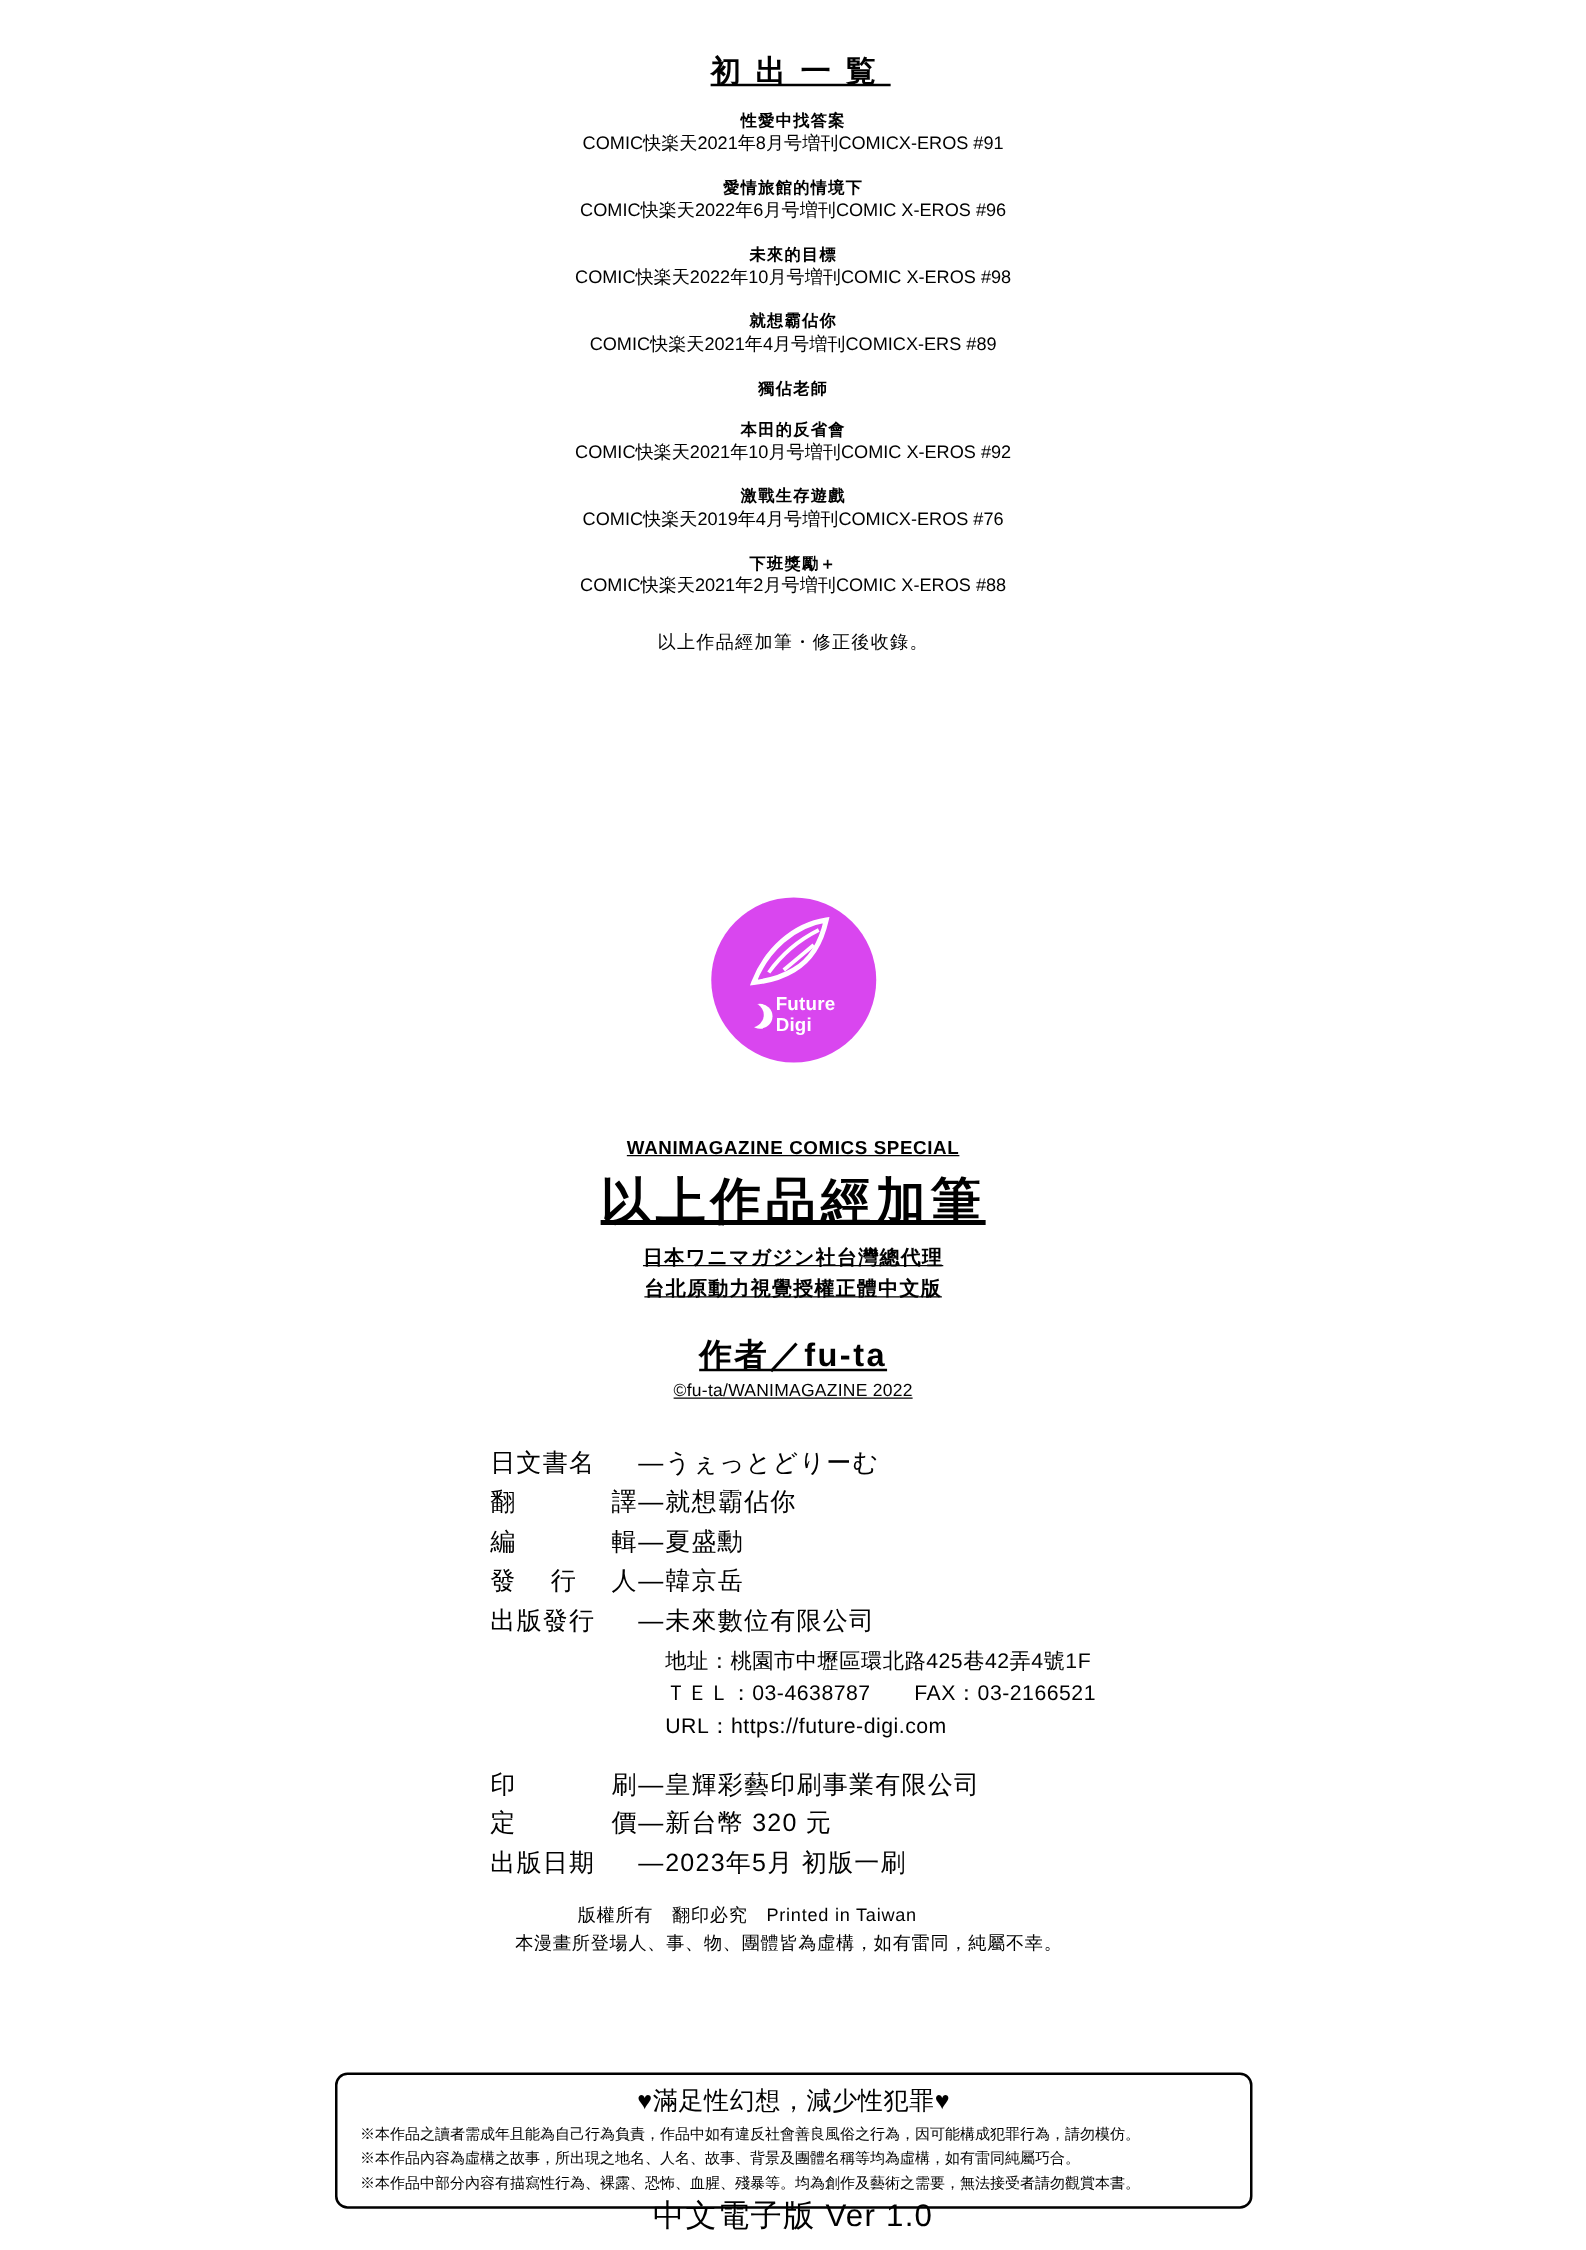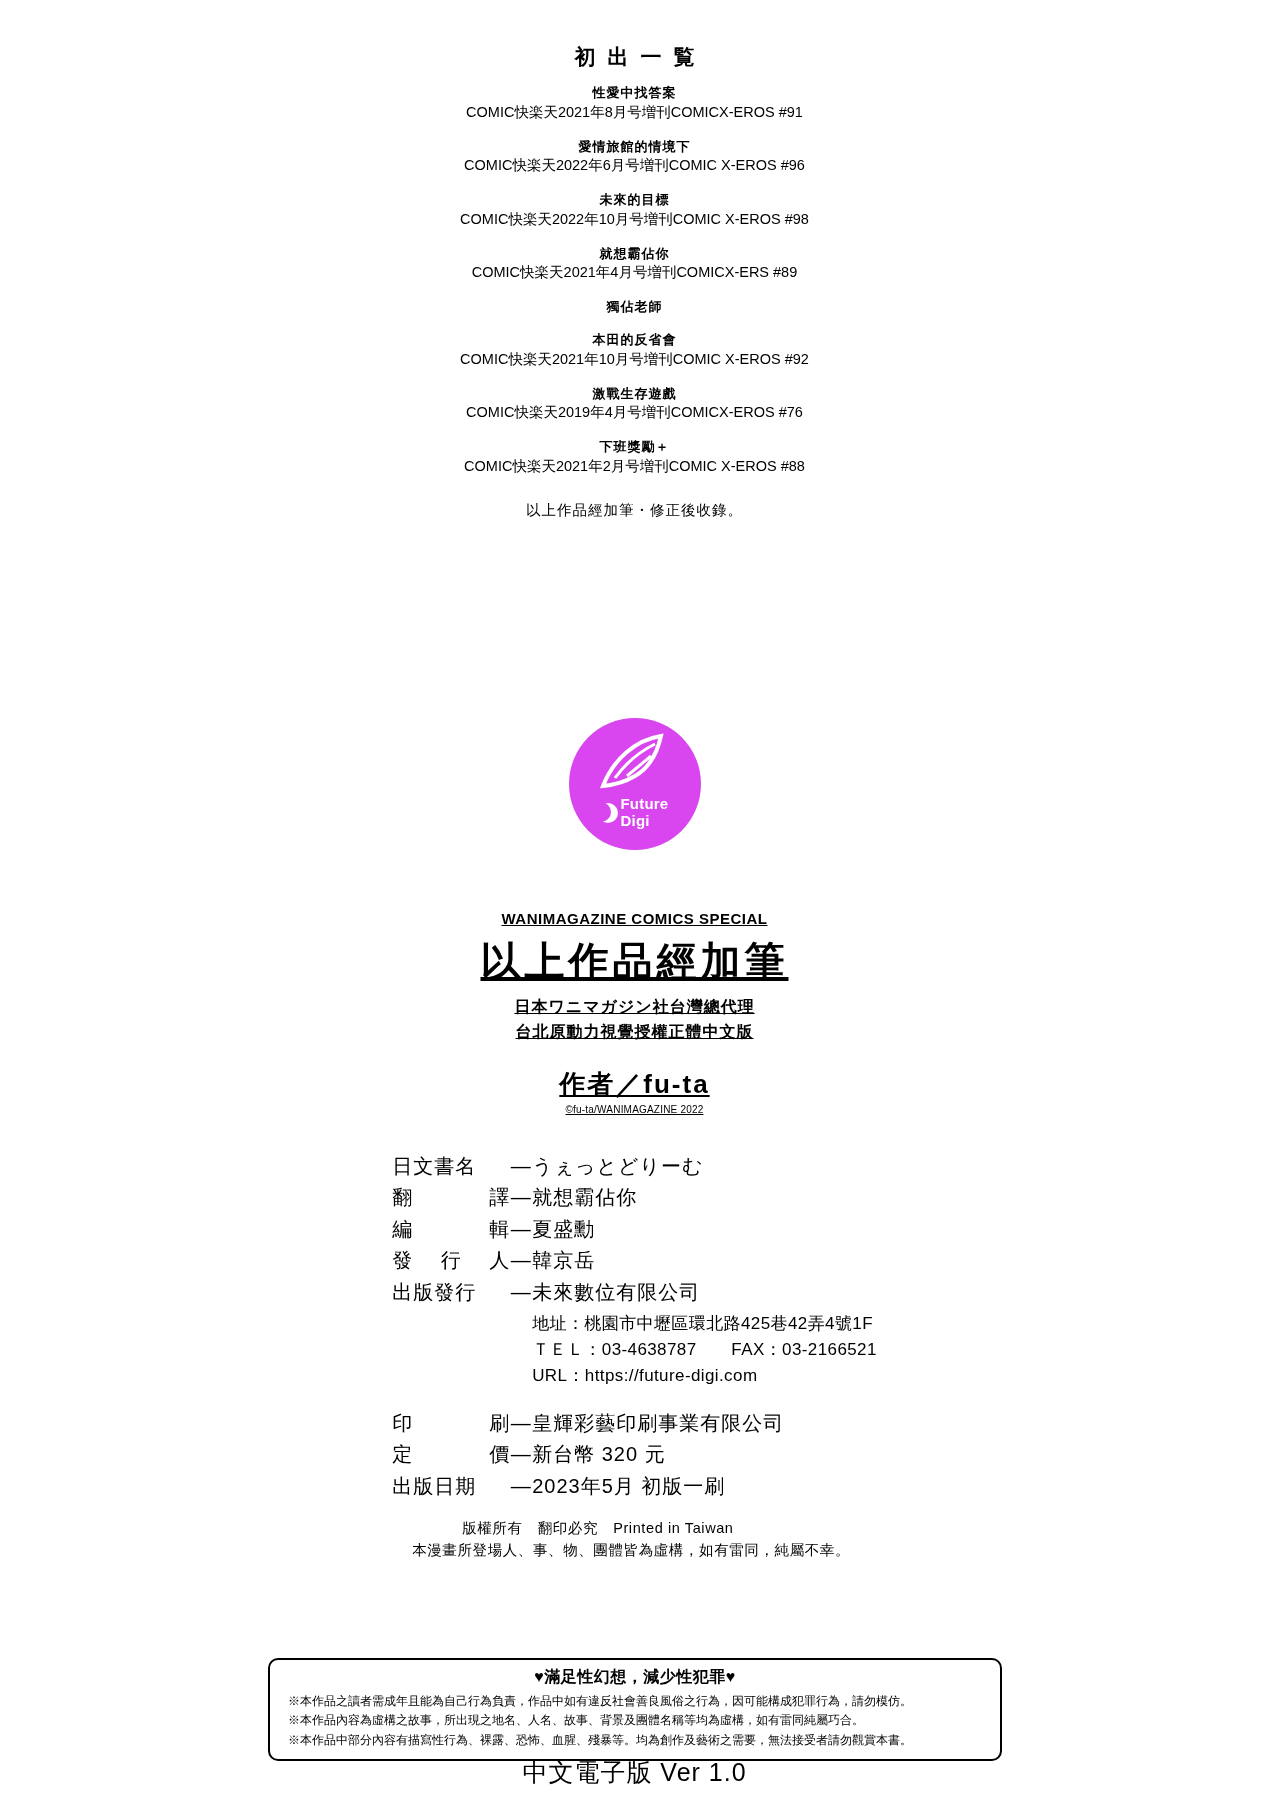--- a/index.html
+++ b/index.html
@@ -24,25 +24,26 @@
 
   
   .credits-section {
     position: absolute;
     top: 44px;
     left: 0;
     width: 1269px;
     text-align: center;
   }
   .credits-heading {
-    font-size: 21px;
+    font-size: 24px;
     font-weight: bold;
     letter-spacing: 12px;
     margin-left: 12px;
     line-height: 1.2;
+    text-decoration: underline;
   }
   .credit-entry {
     margin-top: 15px;
   }
   .credit-title {
     font-size: 13px;
     font-weight: bold;
     line-height: 1.35;
     letter-spacing: 1px;
   }
@@ -133,21 +134,21 @@
     margin-top: 10px;
     letter-spacing: 1px;
   }
   .author-line {
     font-size: 26px;
     font-weight: bold;
     margin-top: 22px;
     letter-spacing: 2px;
   }
   .copyright-line {
-    font-size: 10px;
+    font-size: 14px;
     margin-top: 2px;
     letter-spacing: 0.2px;
   }
 
   
   .imprint {
     margin-top: 36px;
     display: inline-block;
     text-align: left;
   }
@@ -193,22 +194,22 @@
     left: 268px;
     top: 1658px;
     width: 734px;
     border: 2px solid #000;
     border-radius: 10px;
     box-sizing: border-box;
     padding: 7px 10px 9px 10px;
     text-align: center;
   }
   .warning-title {
-    font-size: 16px;
-    font-weight: bold;
+    font-size: 20px;
+    font-weight: normal;
     letter-spacing: 0.5px;
   }
   .warning-lines {
     margin-top: 4px;
     text-align: left;
     padding-left: 8px;
   }
   .warning-line {
     font-size: 12px;
     line-height: 1.62;

